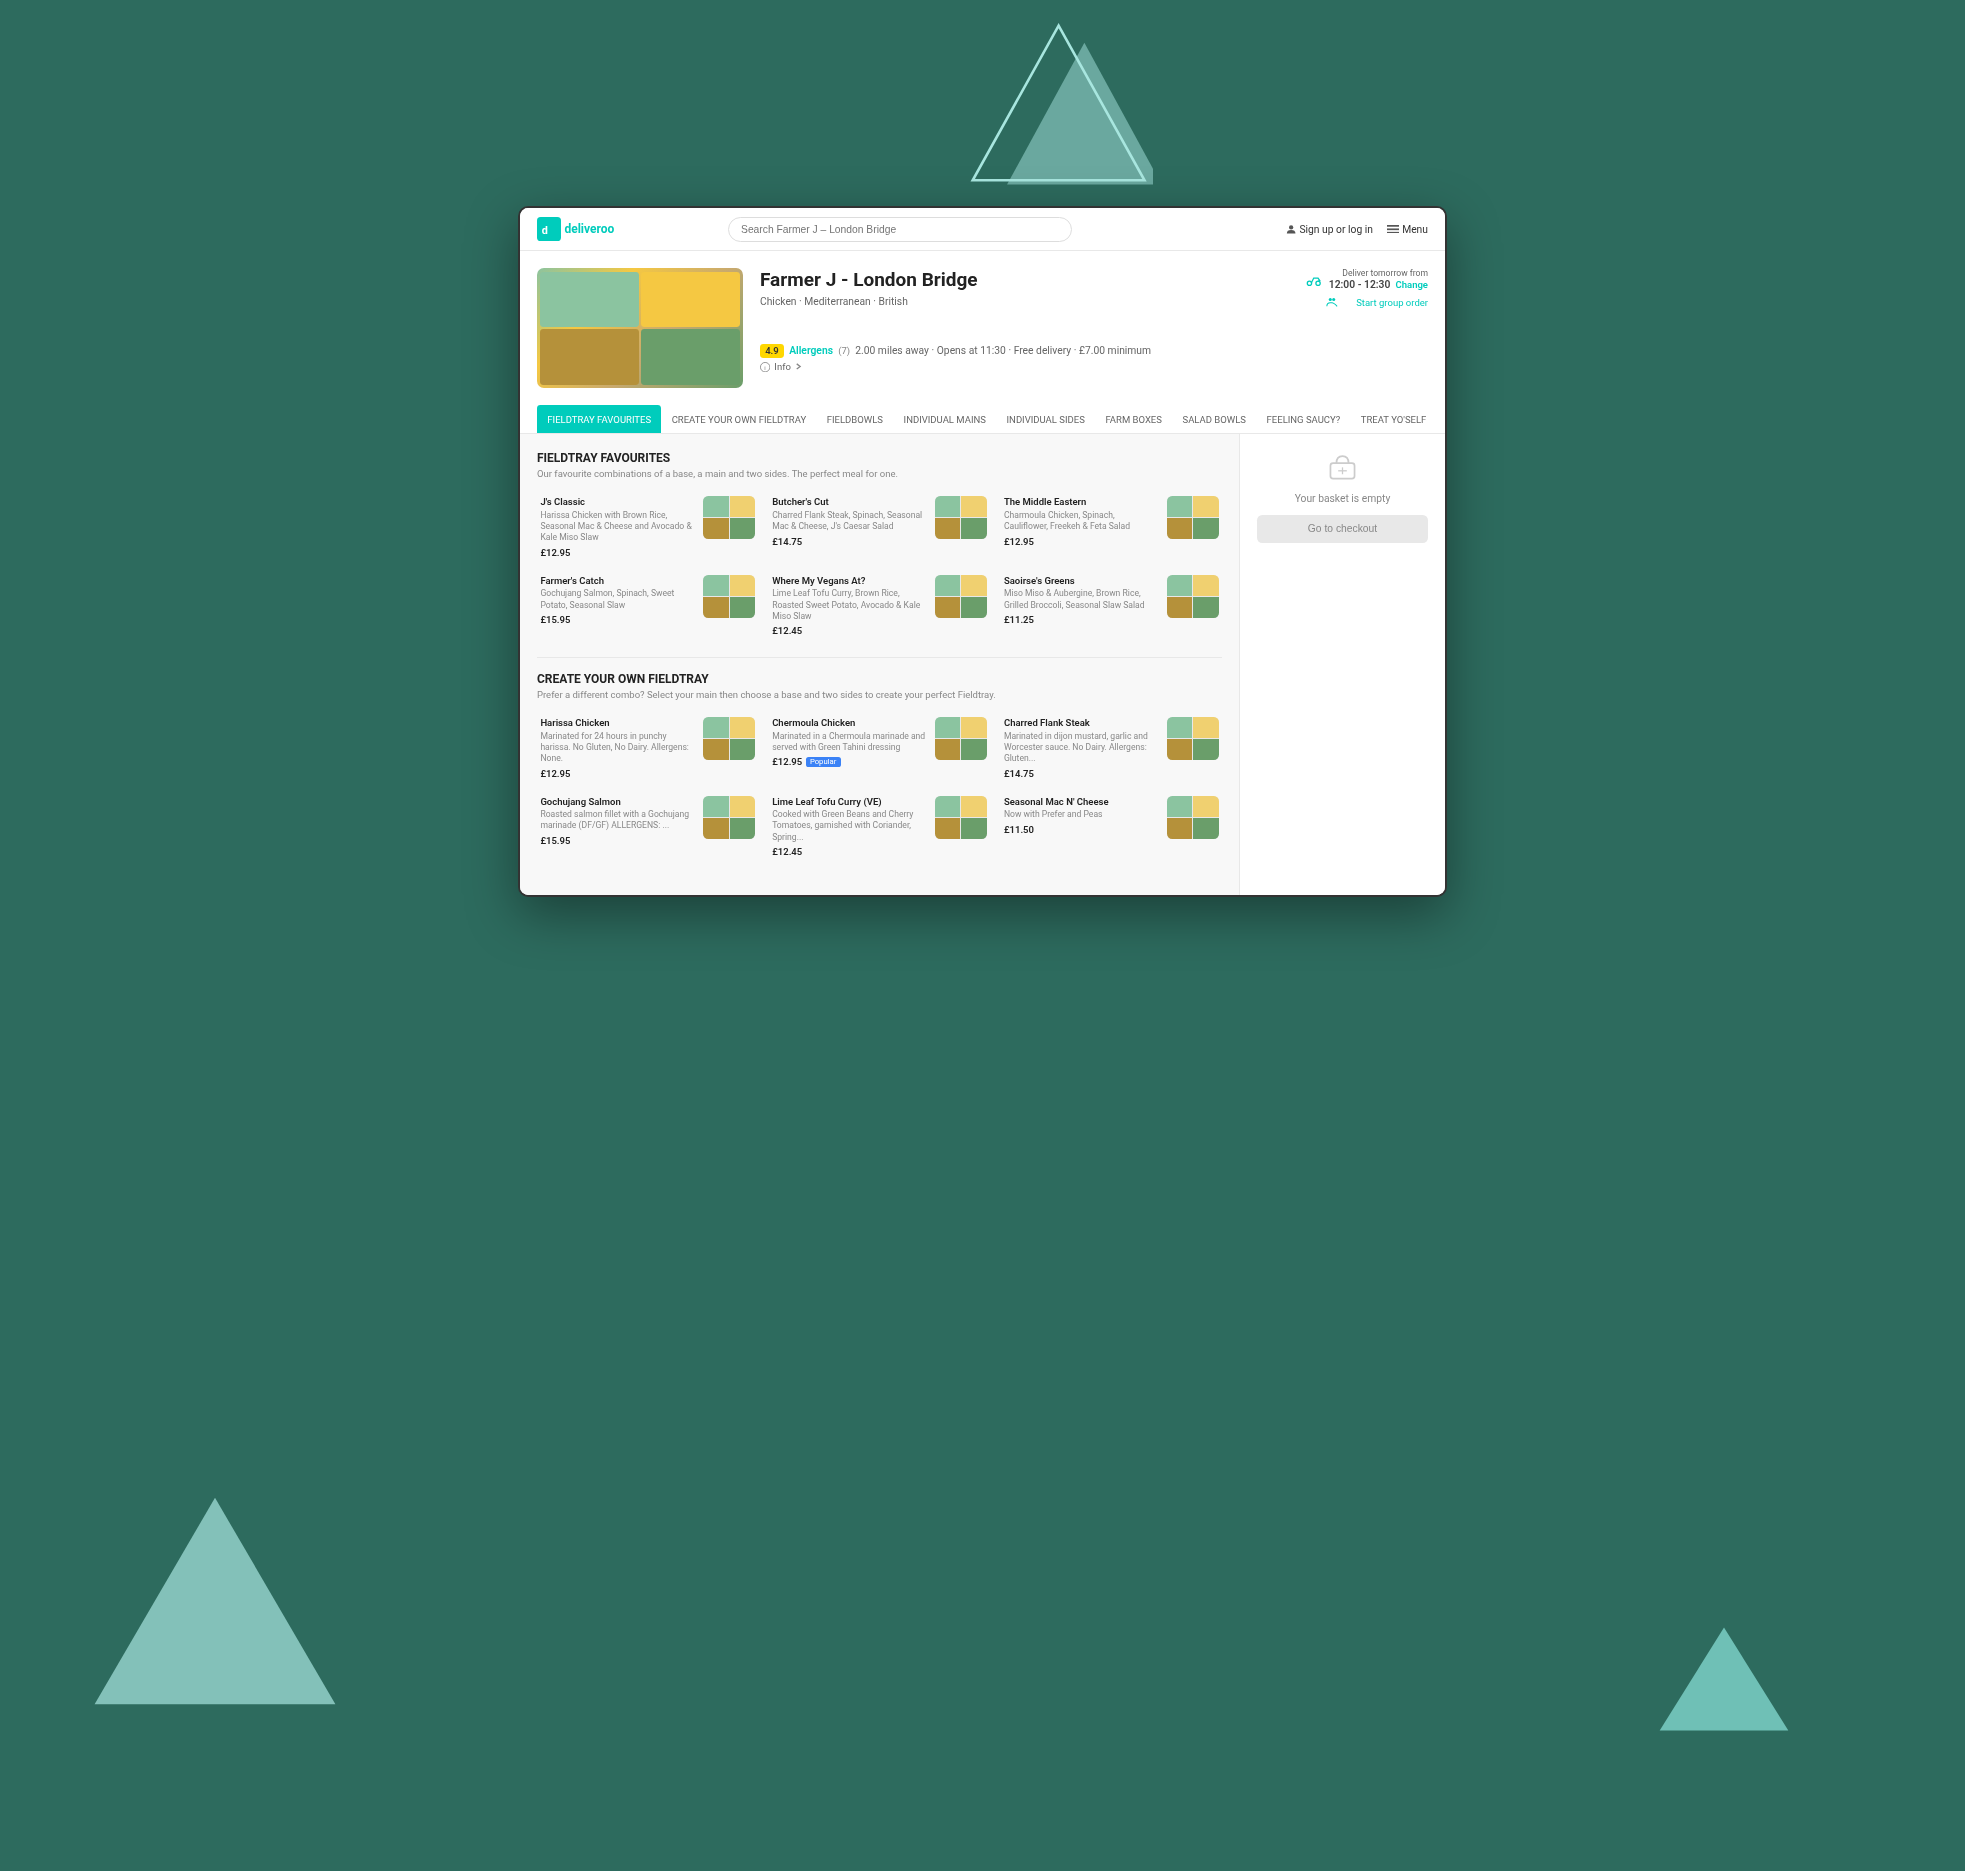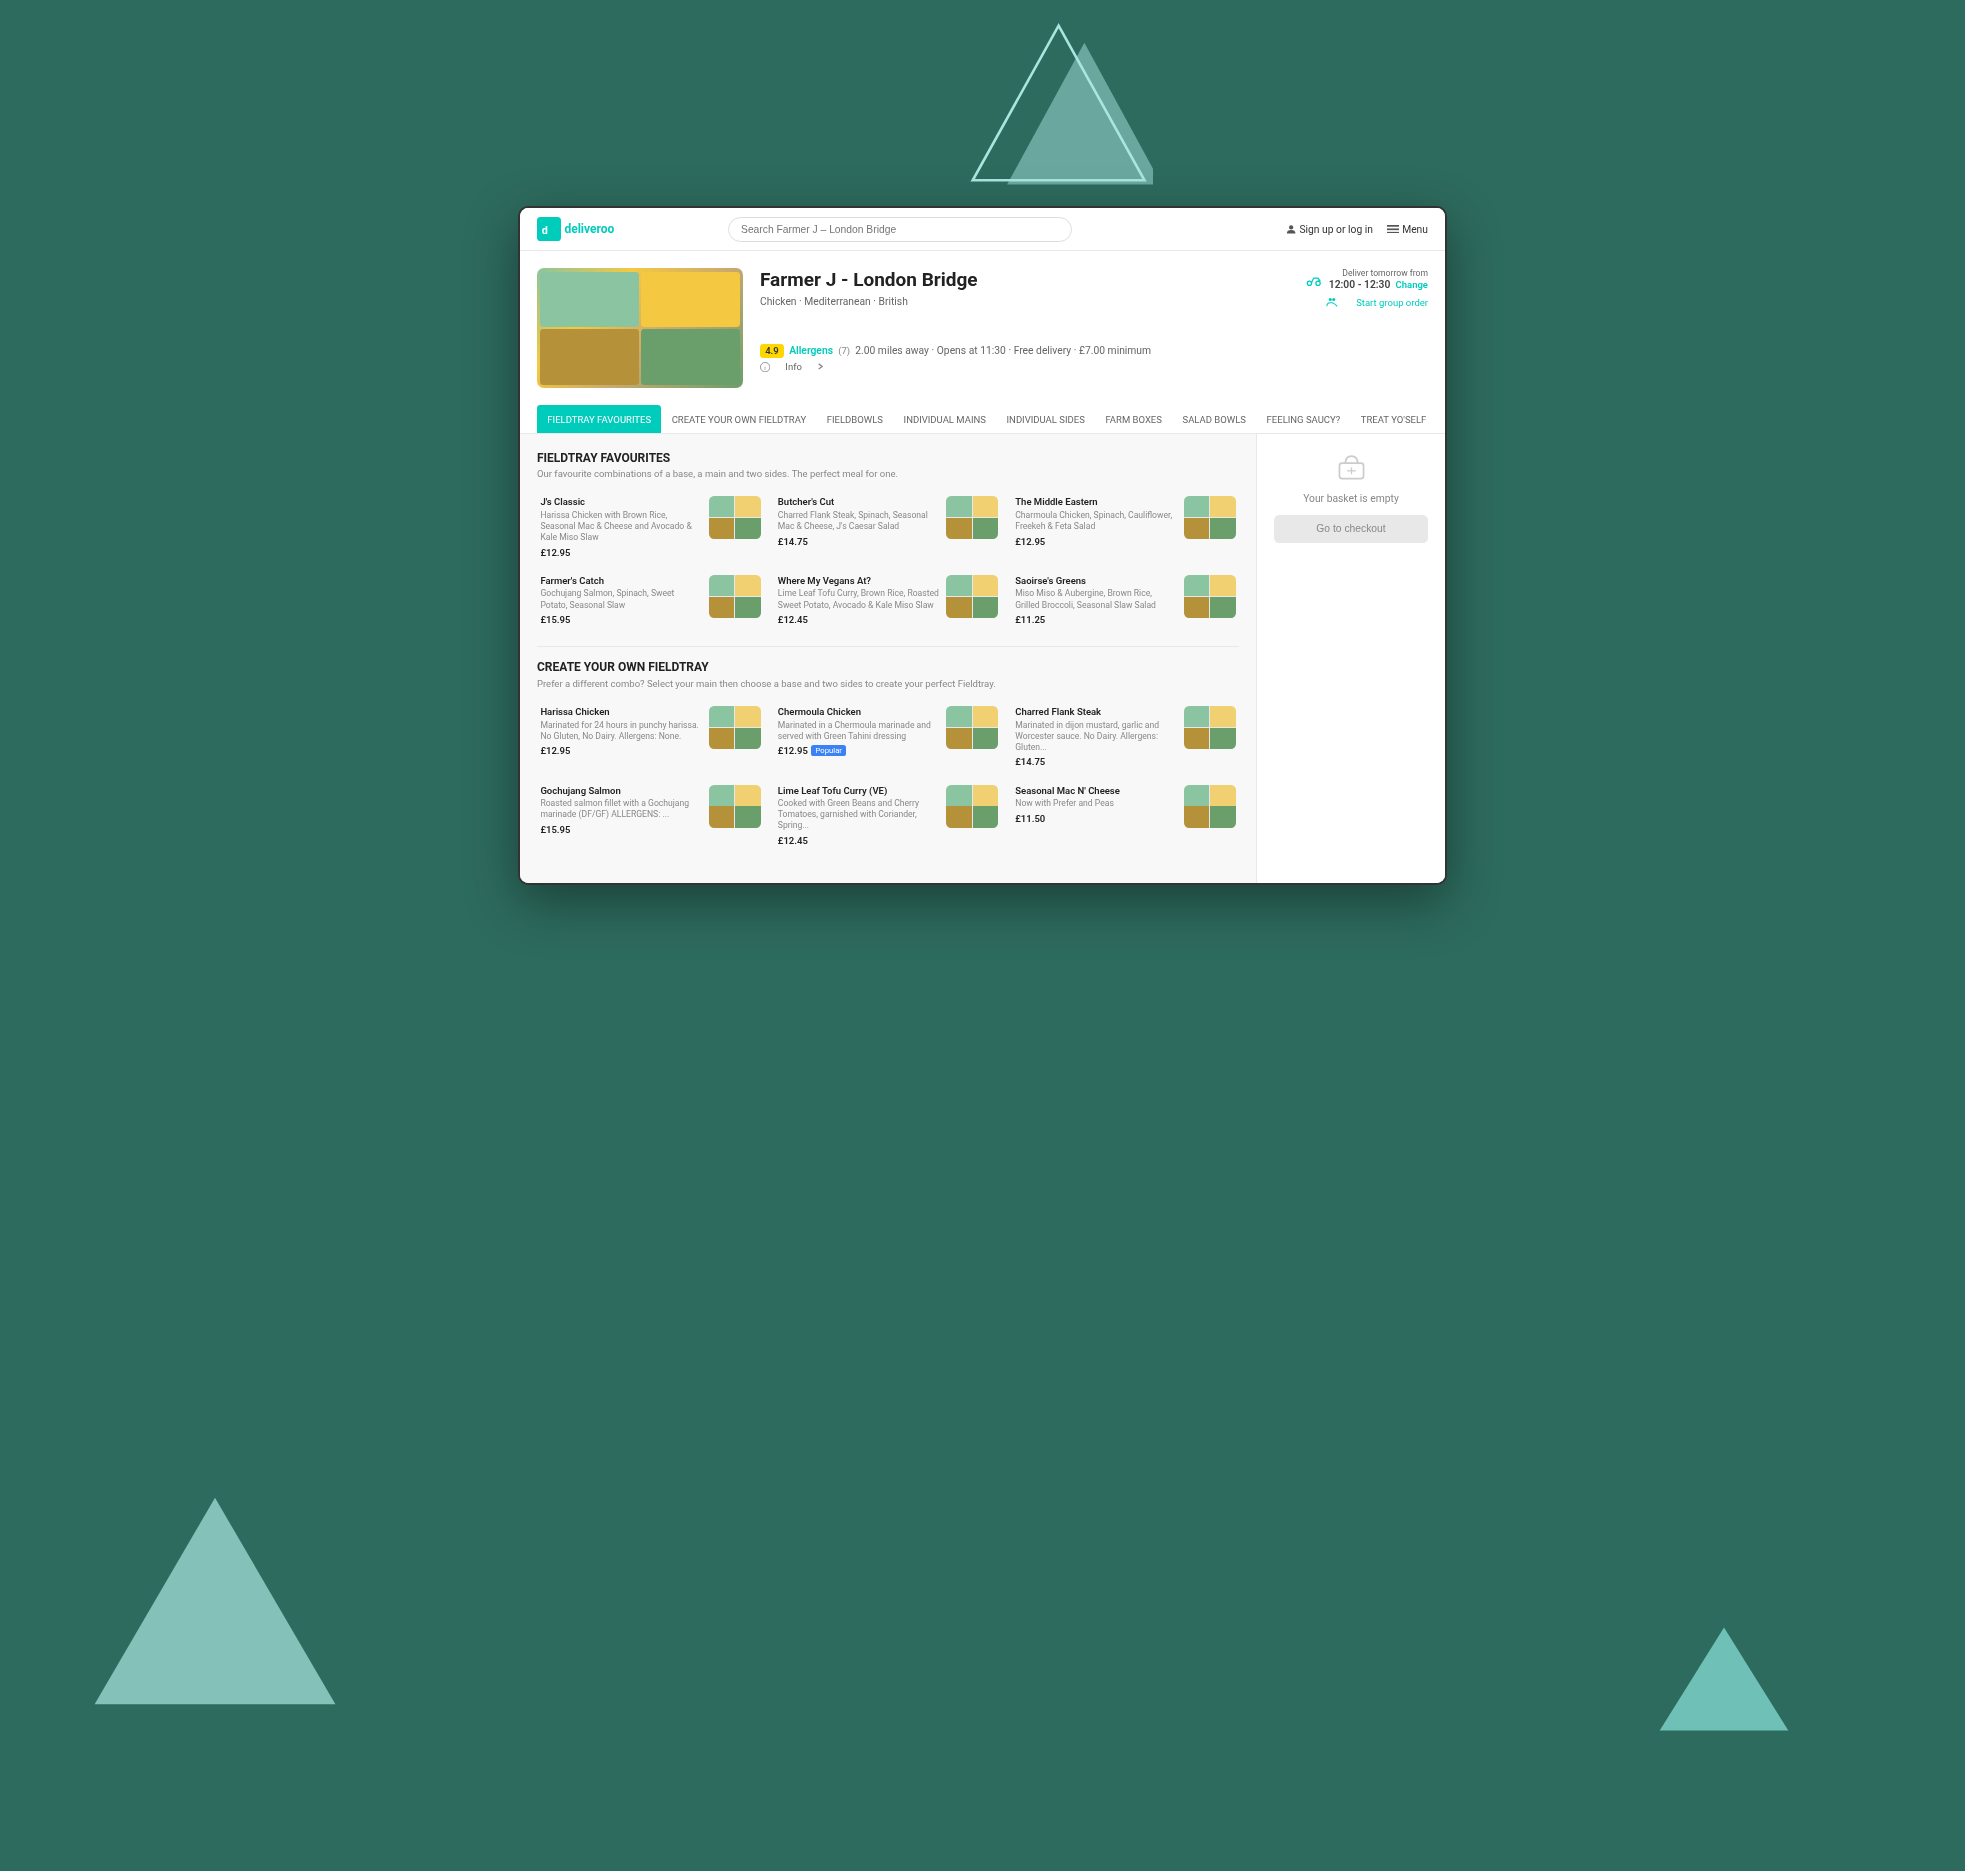--- a/index.html
+++ b/index.html
@@ -184,21 +184,21 @@
       font-weight: 600;
     }
 
     .rating-details {
       color: #666;
     }
 
     .info-link {
       display: flex;
       align-items: center;
-      gap: 15px;
+      gap: 4px;
       font-size: 9.5px;
       color: #666;
       cursor: pointer;
     }
 
     
     .delivery-info {
       text-align: right;
       font-size: 9.5px;
       color: #444;
@@ -254,21 +254,21 @@
       gap: 0;
       background: #f8f8f8;
     }
 
     .menu-section {
       flex: 1;
       padding: 17px;
     }
 
     .basket-section {
-      width: 189px;
+      width: 206px;
       padding: 17px;
       background: #fff;
       border-left: 0.9px solid #e8e8e8;
       min-height: 344px;
     }
 
     
     .section-title {
       font-size: 12px;
       font-weight: 700;

